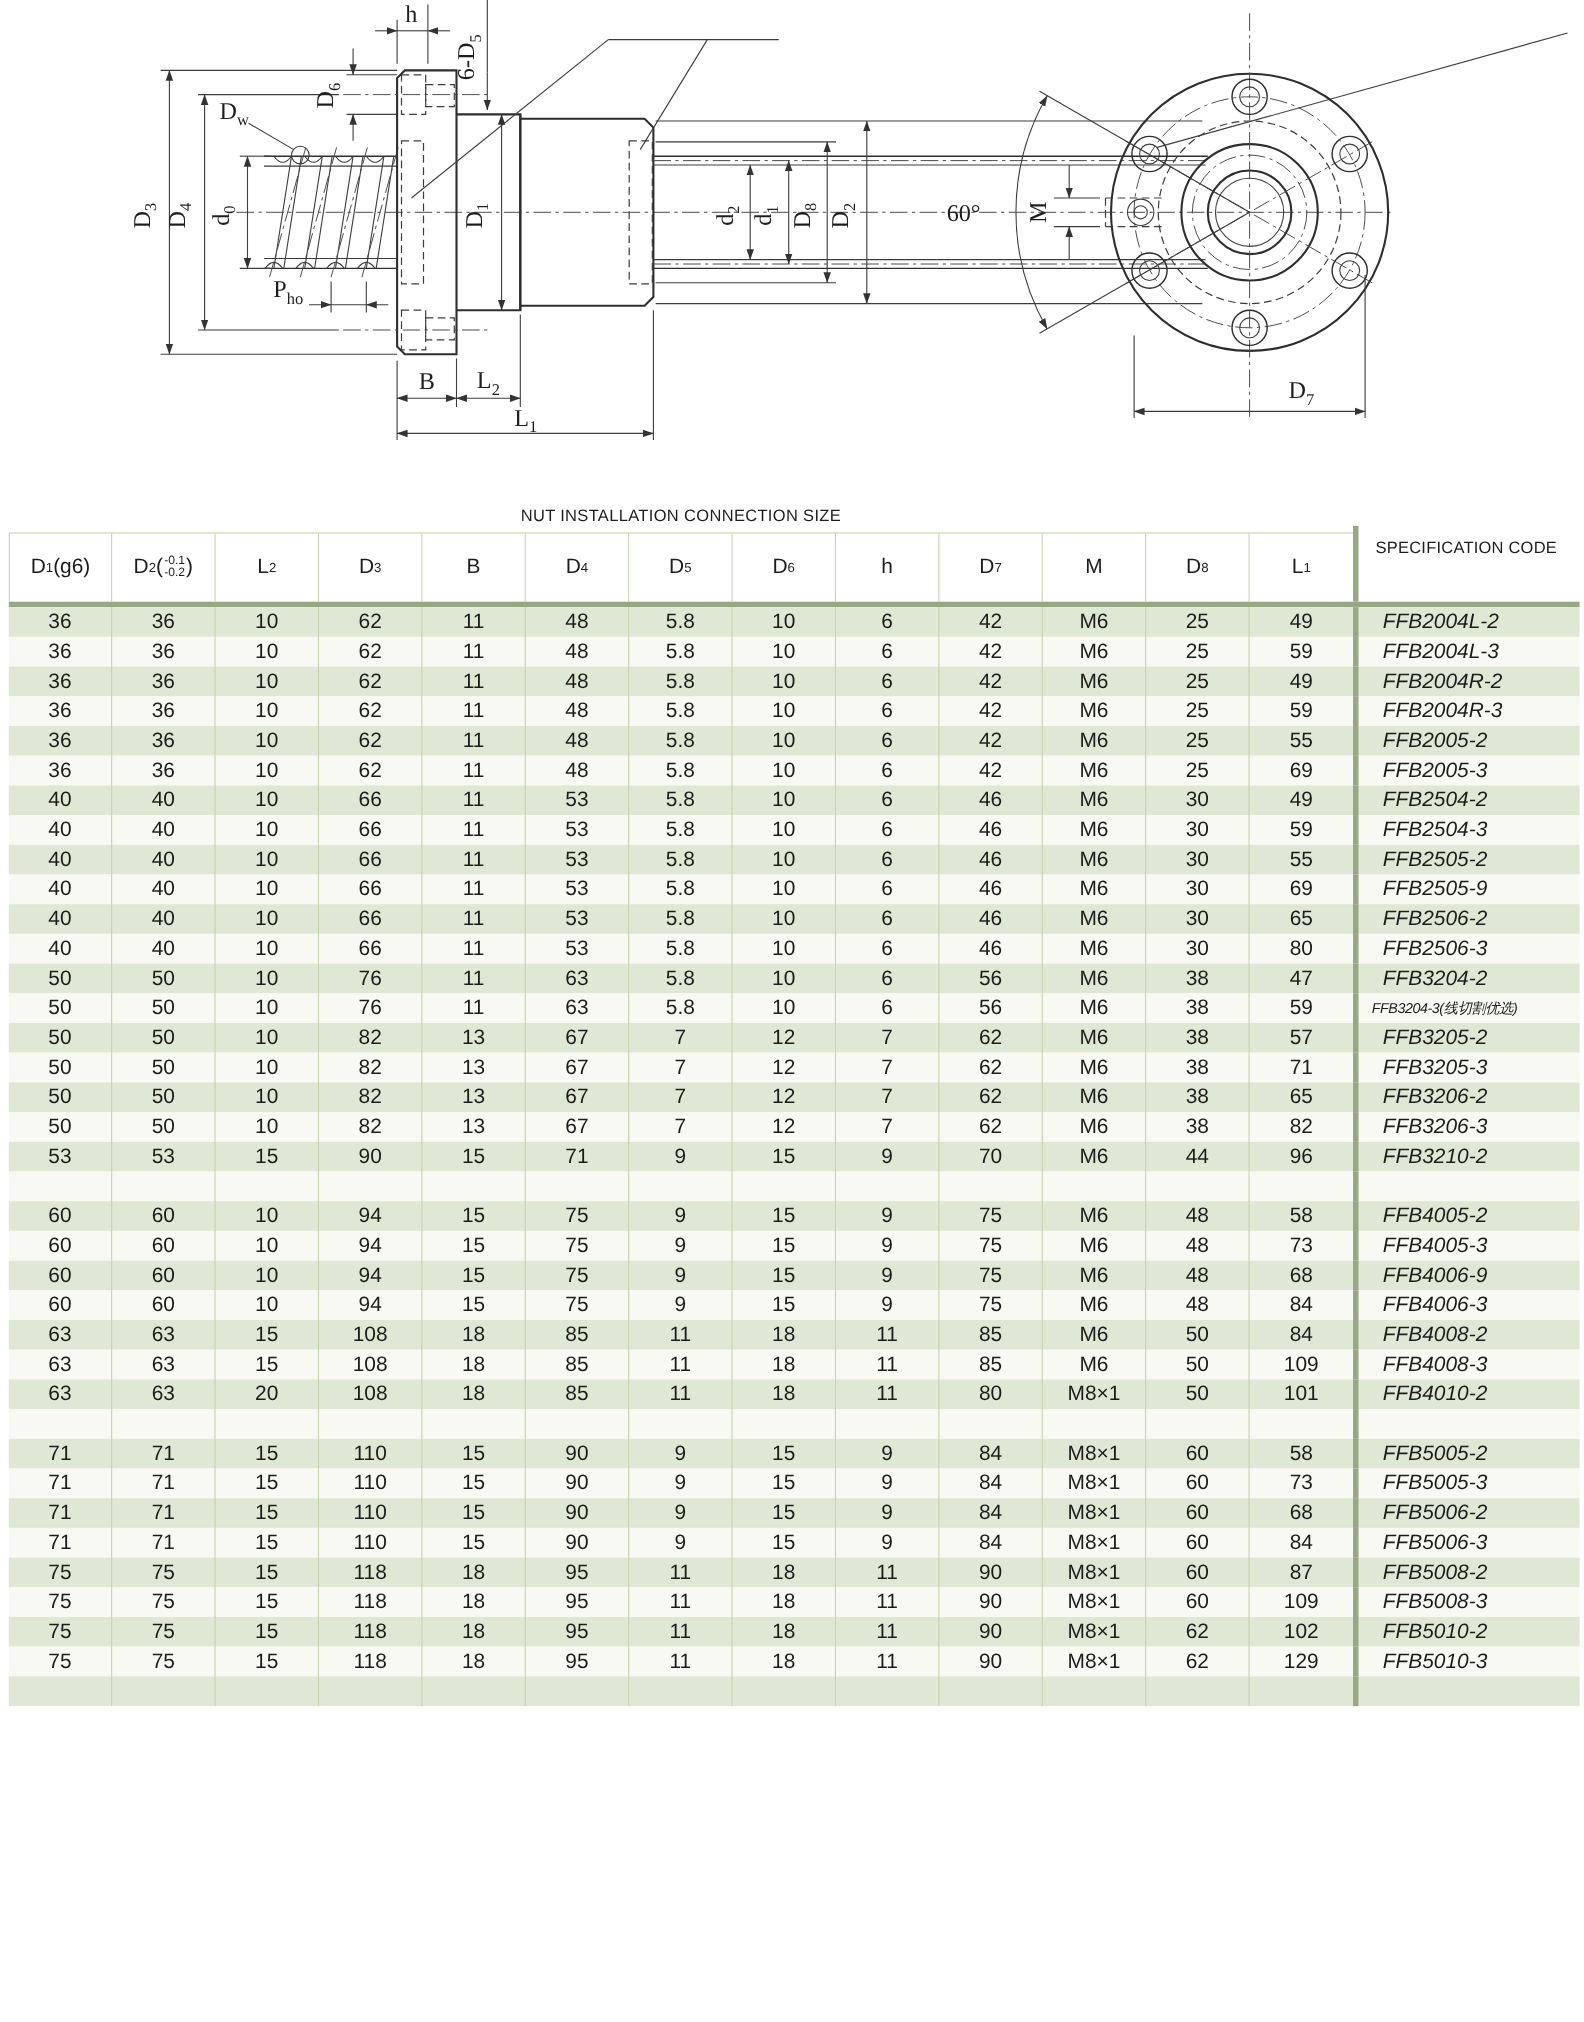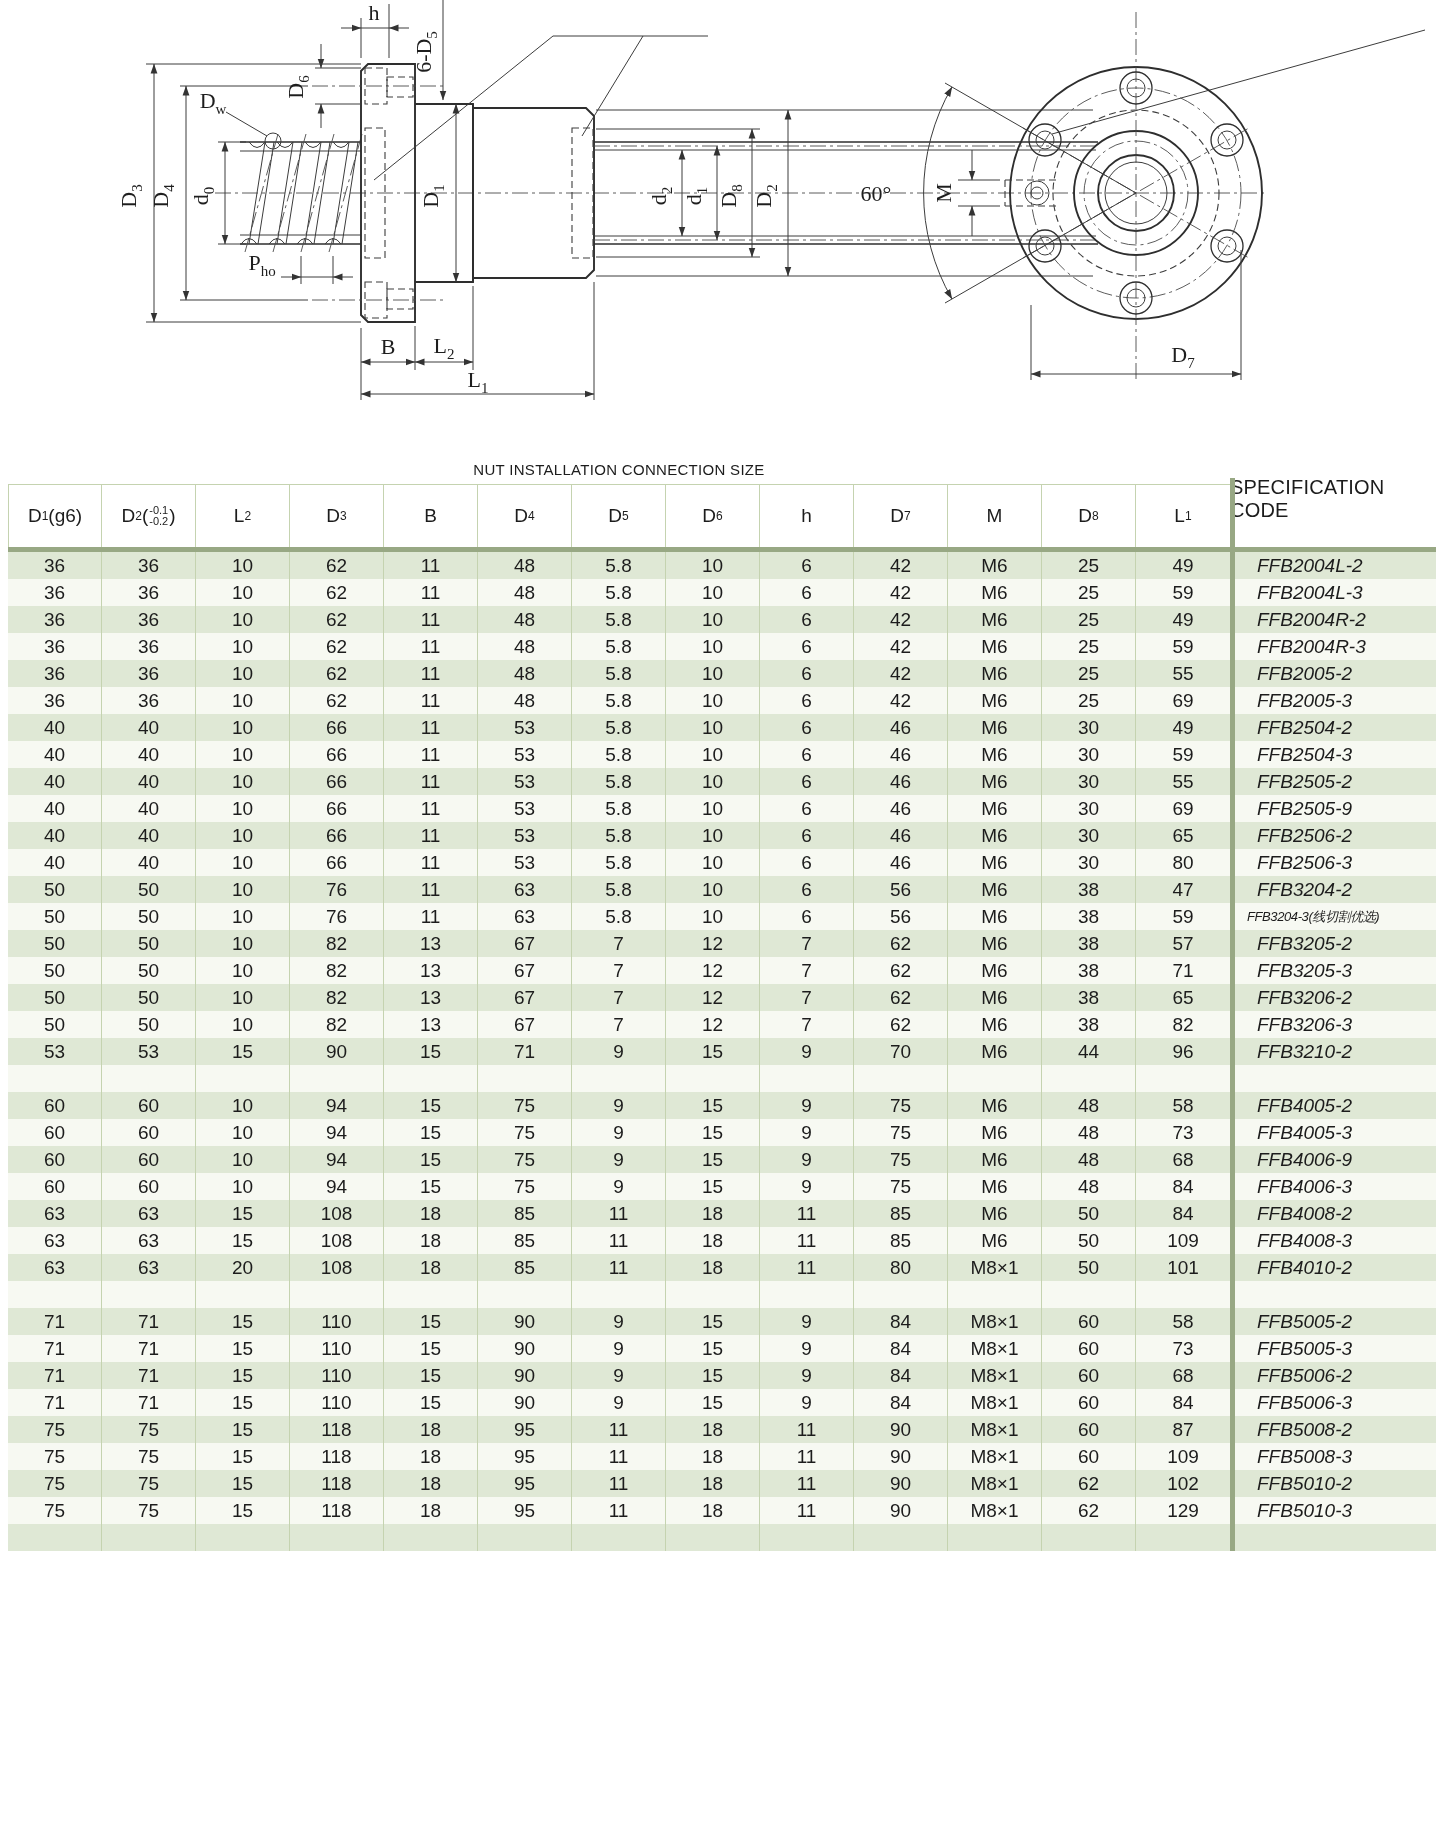--- a/index.html
+++ b/index.html
@@ -27,21 +27,21 @@
            font-size:15px;letter-spacing:.3px;}
   .cols{display:grid;grid-template-columns:repeat(13,1fr);height:62px;}
   .th{display:flex;align-items:center;justify-content:center;font-size:19px;
       border-right:1px solid var(--thin);box-sizing:border-box;}
   .th:first-child{border-left:1px solid var(--thin);}
   .th:last-child{border-right:none;}
   .th sub{font-size:12px;line-height:0;}
   .tolstack{display:inline-flex;flex-direction:column;font-size:11px;line-height:11px;
             vertical-align:middle;margin:0 1px;}
   .spec-h{position:relative;display:flex;align-items:center;justify-content:center;
-          font-size:20px;letter-spacing:.2px;padding-top:12px;box-sizing:border-box;}
+          font-size:15px;letter-spacing:.2px;padding-top:12px;box-sizing:border-box;}
   .spec-h::before{content:"";position:absolute;left:0;top:40px;bottom:0;width:5px;
           background:var(--thick);}
   .hline{height:5px;background:var(--thick);}
   .tr{display:grid;grid-template-columns:repeat(13,1fr) 206px;height:27px;}
   .tr:nth-child(odd){background:var(--row-green);}
   .tr:nth-child(even){background:var(--row-white);}
   .td{display:flex;align-items:center;justify-content:center;font-size:19px;
       border-right:1px solid var(--thin);box-sizing:border-box;}
   .td:nth-child(13){border-right:none;}
   .td.spec{justify-content:flex-start;padding-left:22px;border-right:none;

